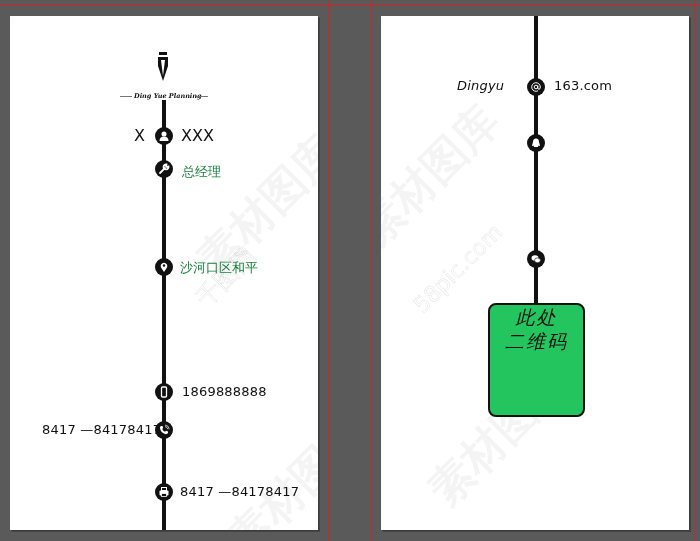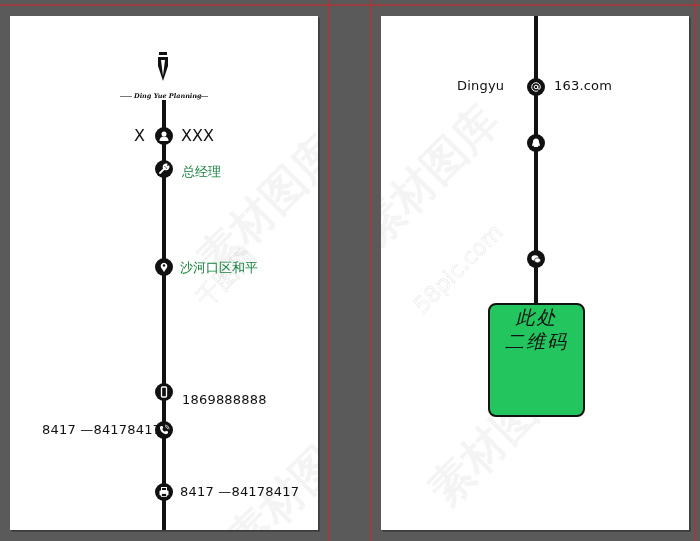--- a/index.html
+++ b/index.html
@@ -98,21 +98,21 @@
       <circle cx="6" cy="4.5" r="1.2" fill="#111"></circle>
     </svg>
   </div>
   <div class="txt t-cn" style="left:170px; top:243px;">沙河口区和平</div>
 
   <div class="node" style="left:145px; top:367px;">
     <svg viewBox="0 0 12 12">
       <rect x="3.5" y="1" width="5" height="10" rx="1" fill="none" stroke="#fff" stroke-width="1.3"></rect>
     </svg>
   </div>
-  <div class="txt t-num" style="left:172px; top:368px;margin-top:8px;">1869888888</div>
+  <div class="txt t-num" style="left:172px; top:368px;">1869888888</div>
 
   <div class="txt t-num" style="left:32px; top:406px;">8417 —84178417</div>
   <div class="node" style="left:145px; top:405px;">
     <svg viewBox="0 0 12 12">
       <path d="M3 2 L4.5 2 L5.2 4 L4.2 5 Q5 7 7 7.8 L8 6.8 L10 7.5 L10 9 Q9 10.5 7 10 Q2.5 8.5 2 4 Q1.8 2.5 3 2 Z" fill="#fff"></path>
       <path d="M7 2.5 Q9.5 3 9.8 5.2 M7 1 Q11 1.5 11.2 5.2" stroke="#fff" stroke-width=".7" fill="none"></path>
     </svg>
   </div>
 
   <div class="node" style="left:145px; top:467px;">
@@ -126,21 +126,21 @@
 </div>
 
 <div id="card-back" class="card">
 
   <div class="wm" style="left:-40px; top:130px;">素材图库</div>
   <div class="wm-small" style="left:20px; top:240px; font-size:22px;">58pic.com</div>
   <div class="wm" style="left:30px; top:390px;">素材图库</div>
 
   <div class="vline" style="left:153px; top:0; height:289px;"></div>
 
-  <div class="txt t-num" style="left:76px; top:62px;">Dingyu</div>
+  <div class="txt t-num" style="left:76px; top:62px;font-style:italic;">Dingyu</div>
   <div class="node" style="left:146px; top:62px;">
     <svg viewBox="0 0 12 12">
       <circle cx="6" cy="6" r="1.8" fill="none" stroke="#fff" stroke-width="1"></circle>
       <path d="M7.8 4.5 L7.8 7 Q7.8 8.3 9 8.3 Q10.3 8.3 10.3 6 A4.3 4.3 0 1 0 8 9.8" fill="none" stroke="#fff" stroke-width="1"></path>
     </svg>
   </div>
   <div class="txt t-num" style="left:173px; top:62px;">163.com</div>
 
   <div class="node" style="left:146px; top:118px;">
     <svg viewBox="0 0 12 12">

